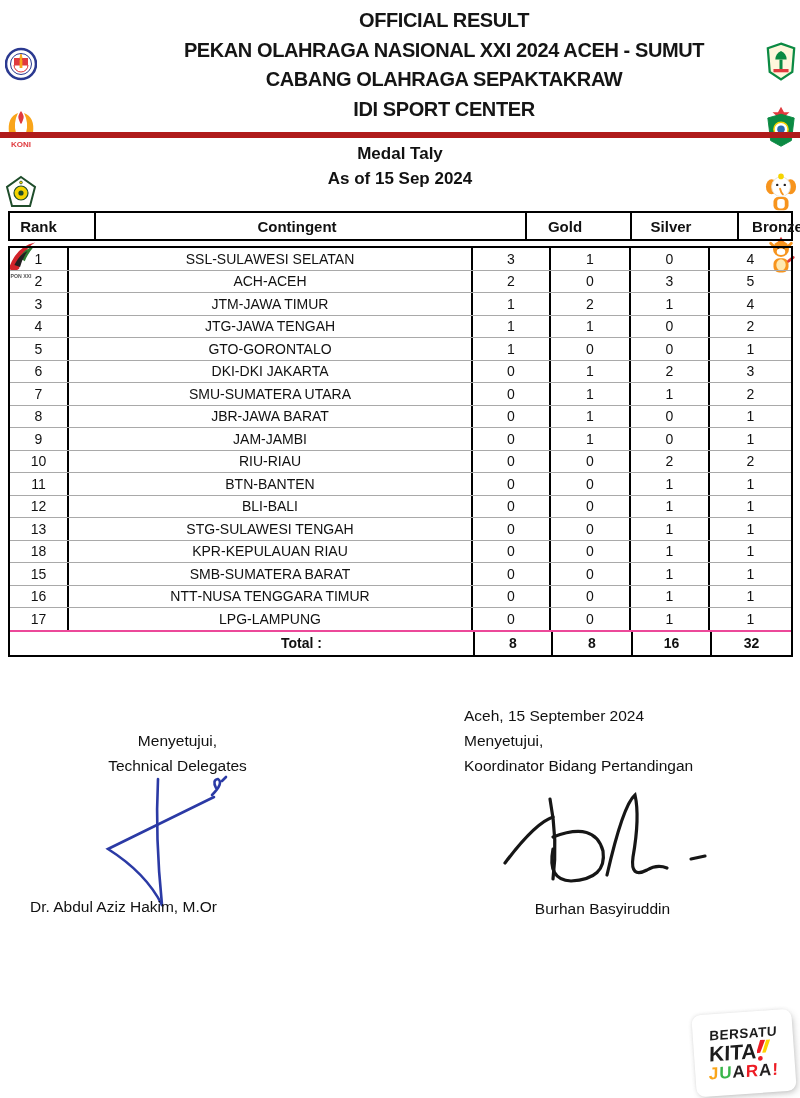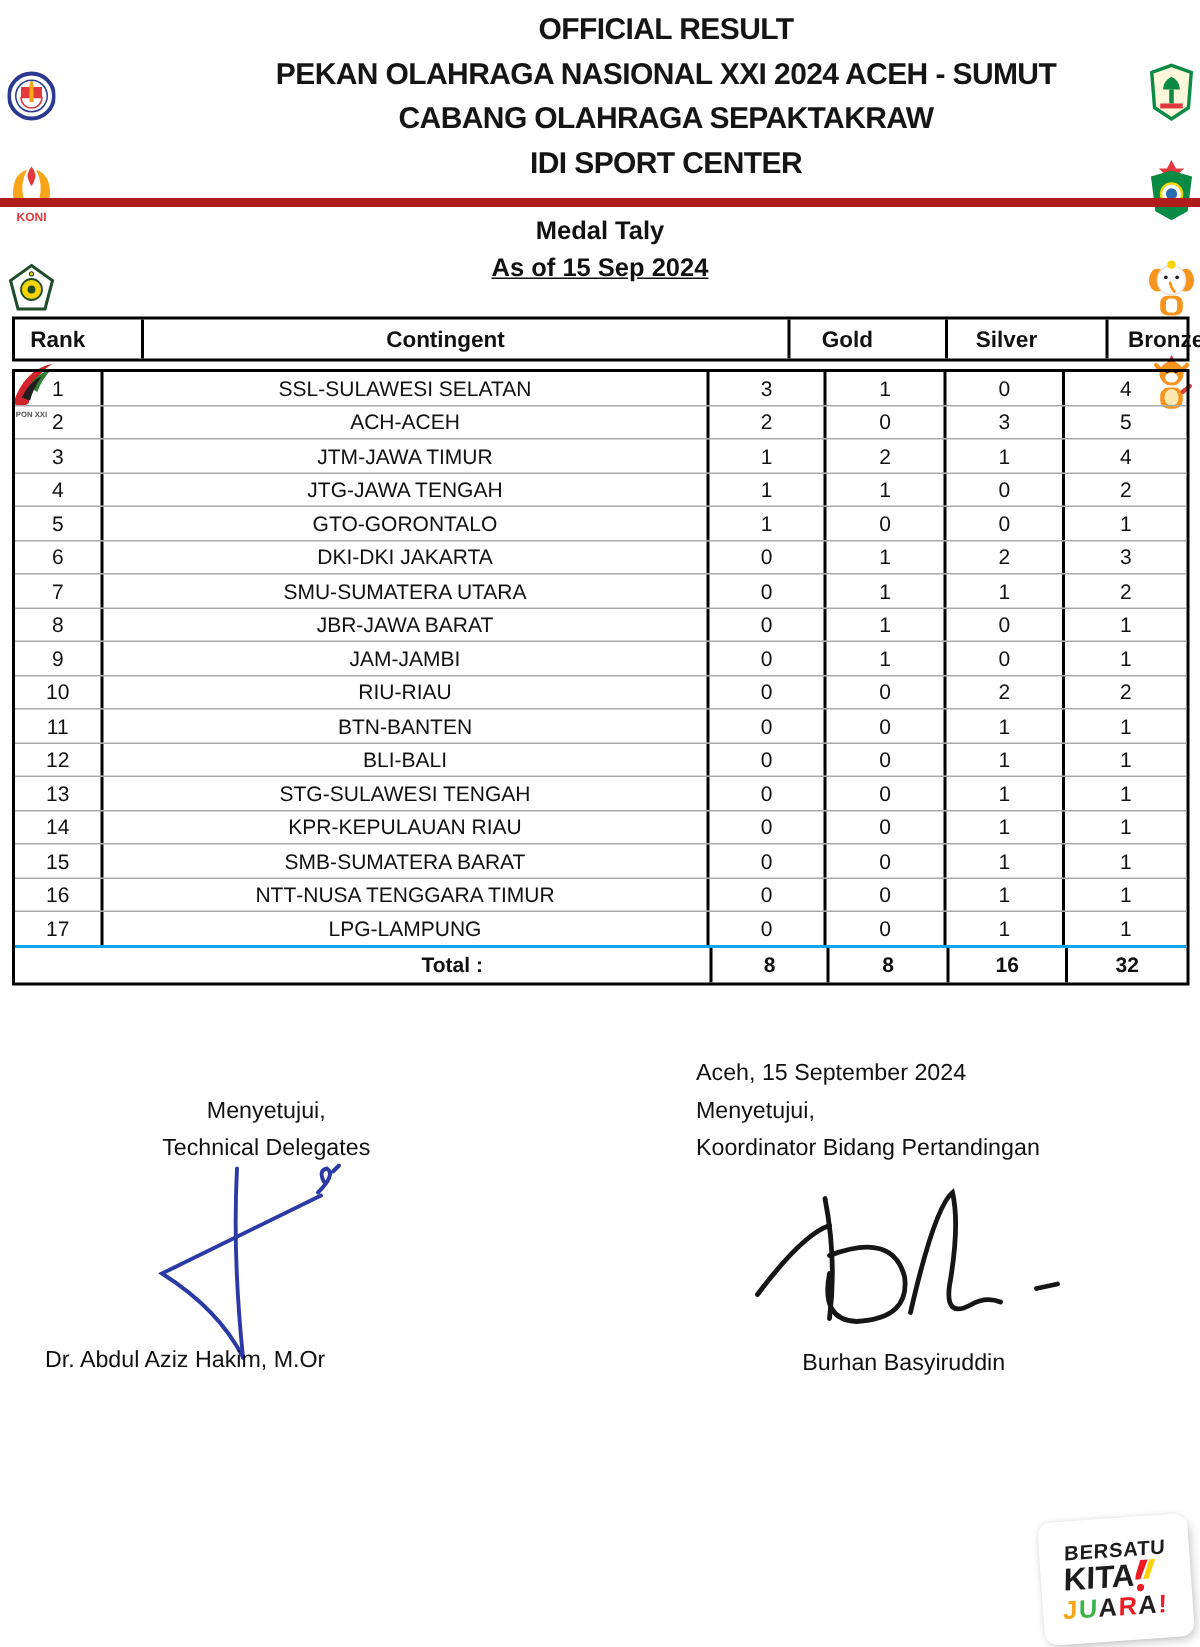--- a/index.html
+++ b/index.html
@@ -9,35 +9,35 @@
   }
   
   .title-block { position:absolute; top:6px; left:0; width:800px; text-align:center;padding-left:44px; }
   .title-line { font-size:20px; line-height:29.5px; font-weight:700; letter-spacing:-0.4px; color:#151515; }
   .logo-strip { position:absolute; display:flex; gap:3px; align-items:center;flex-direction:column; }
   .logos-left { left:5px; top:40px; }
   .logos-right { right:3px; top:38px; }
   .logo { width:32px; height:62px; }
   .red-rule { position:absolute; left:0; top:132px; width:800px; height:6px; background:#B01B1B; }
   .medal-title { position:absolute; top:144px; left:0; width:800px; text-align:center; font-size:17px; font-weight:700; }
-  .as-of { position:absolute; top:169px; left:0; width:800px; text-align:center; font-size:17px; font-weight:700;text-decoration:underline; }
+  .as-of { position:absolute; top:169px; left:0; width:800px; text-align:center; font-size:17px; font-weight:700; }
 
   
   .medal-table { position:absolute; left:8px; top:211px; width:785px; }
   .grid-cols { display:grid; grid-template-columns:57px 404px 78px 80px 79px 1fr; }
   .thead { border:2px solid #000; height:26px; font-weight:700; font-size:15px;gap:27px; }
   .thead .cell, .trow .cell, .total-row .cell { display:flex; align-items:center; justify-content:center; }
   .cell { border-left:2px solid #000; height:100%; box-sizing:border-box; }
   .cell.first { border-left:none; }
   .tbody { border:2px solid #000; margin-top:5px; }
   .trow { height:21.5px; font-size:14px; border-top:1px solid #A9A9A9; }
   .trow:first-child { border-top:none; }
   .cont-cell { display:grid; grid-template-columns:88px 58px 1fr; align-items:center; text-align:center; justify-content:stretch; }
   .cont-cell .cname { text-align:left; }
-  .total-row { height:23px; border-top:2px solid #0ea5e9; font-weight:700; font-size:14px; }
+  .total-row { height:23px; border-top:2px solid #ec4899; font-weight:700; font-size:14px; }
   .total-label { justify-content:center !important; padding-left:120px; }
 
   
   .sig-left { position:absolute; left:55px; top:728px; width:245px; text-align:center; font-size:15.5px; line-height:25px; }
   .sig-right { position:absolute; left:464px; top:703px; width:315px; text-align:left; font-size:15.5px; line-height:25px; }
   .sig-name-left { position:absolute; left:30px; top:898px; width:295px; text-align:left; font-size:15.5px; }
   .sig-name-right { position:absolute; left:445px; top:900px; width:315px; text-align:center; font-size:15.5px; }
   .sig-svg { position:absolute; }
   .sig-svg.blue { left:100px; top:775px; }
   .sig-svg.black { left:495px; top:785px; }
@@ -298,21 +298,21 @@
           <span>STG</span>
           <span>-</span>
           <span class="cname">SULAWESI TENGAH</span>
         </div>
         <div class="cell">0</div>
         <div class="cell">0</div>
         <div class="cell">1</div>
         <div class="cell">1</div>
       </div>
       <div class="trow grid-cols">
-        <div class="cell first">14</div>
+        <div class="cell first">18</div>
         <div class="cell cont-cell">
           <span>KPR</span>
           <span>-</span>
           <span class="cname">KEPULAUAN RIAU</span>
         </div>
         <div class="cell">0</div>
         <div class="cell">0</div>
         <div class="cell">1</div>
         <div class="cell">1</div>
       </div>

